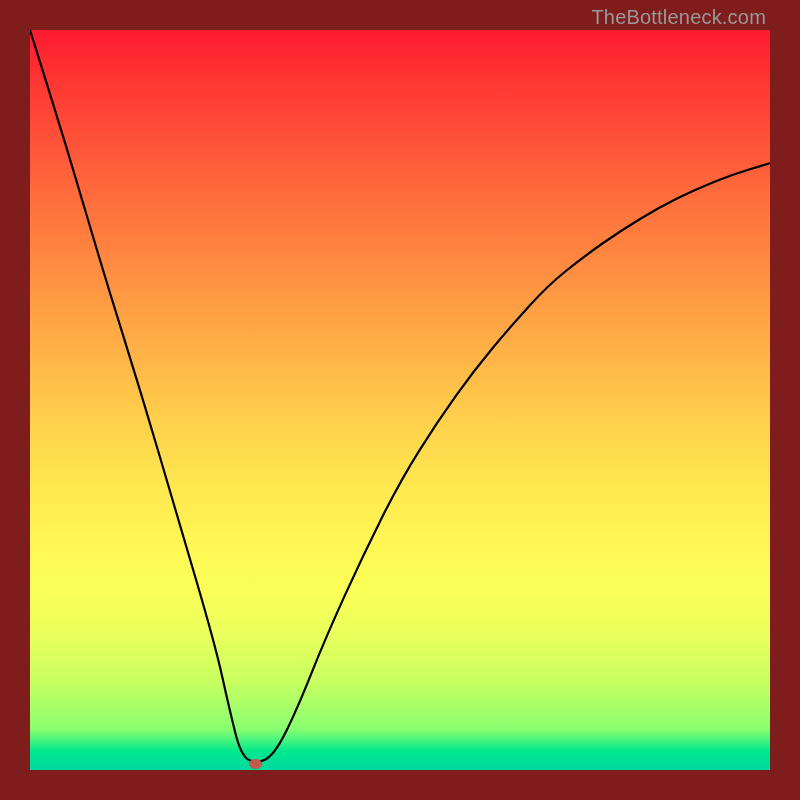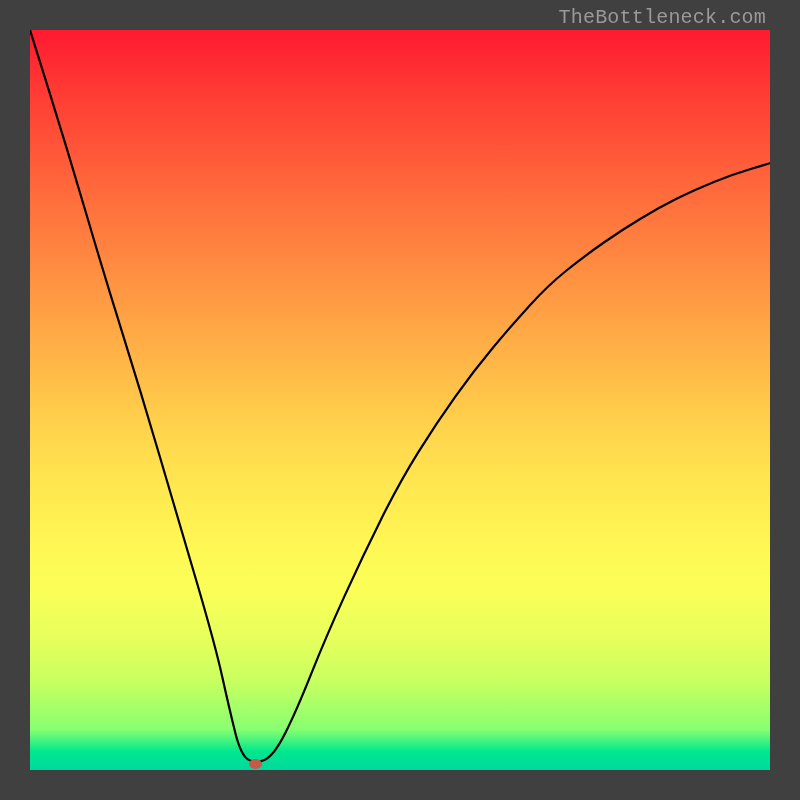--- a/index.html
+++ b/index.html
@@ -6,22 +6,21 @@
   body {
     width: 800px;
     height: 800px;
     background: #000;
     position: relative;
     font-family: Arial, sans-serif;
   }
   .frame {
     position: absolute;
     inset: 0;
-    background: #404040;
-    font-family: Liberation Mono, monospace;
+    background: #7f1d1d;
   }
   .plot-area {
     position: absolute;
     left: 30px;
     top: 30px;
     width: 740px;
     height: 740px;
     background: linear-gradient(to bottom,
       #ff1a30 0%,
       #ff3a34 8%,

